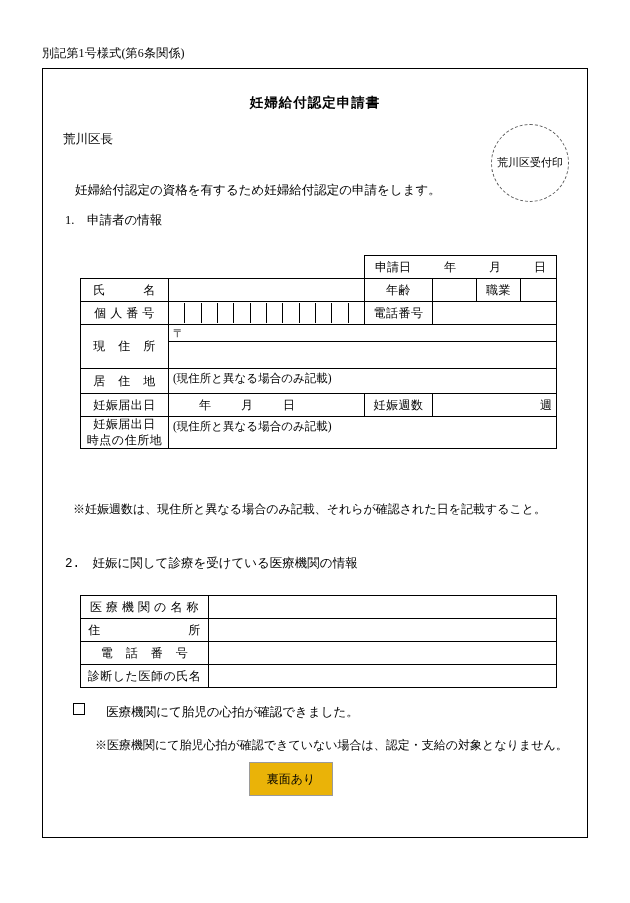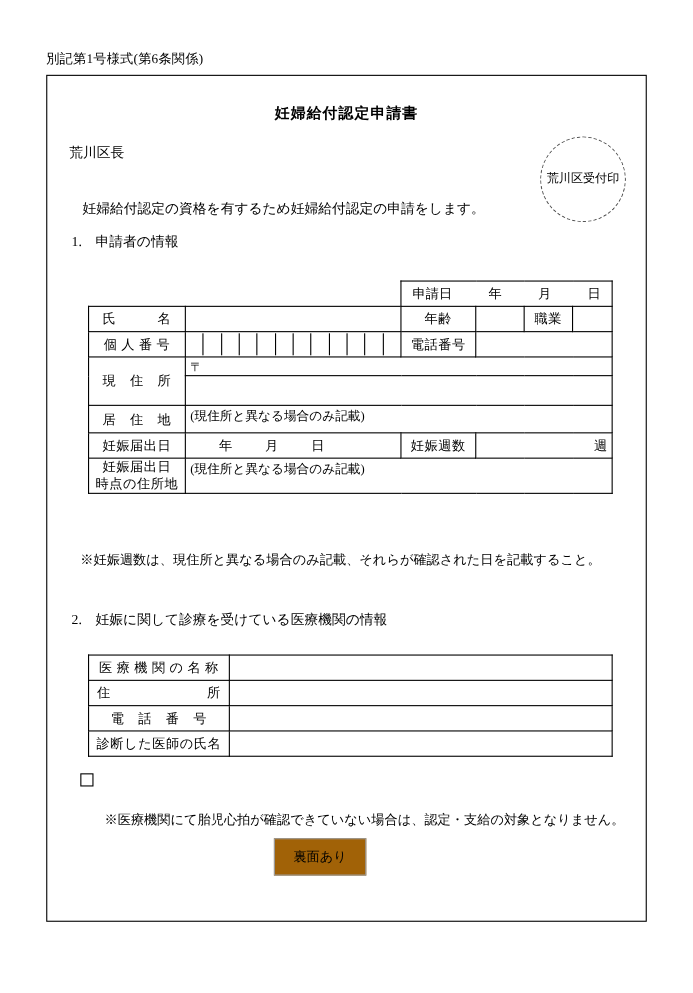--- a/index.html
+++ b/index.html
@@ -79,20 +79,21 @@
     position: absolute;
     left: 22px;
     top: 143px;
     font-size: 12.5px;
   }
   .section-2 {
     position: absolute;
     left: 22px;
     top: 486px;
     font-size: 12.5px;
+    font-family: Liberation Mono, monospace;
   }
   .note-1 {
     position: absolute;
     left: 30px;
     top: 432px;
     font-size: 12px;
   }
   .check-line {
     position: absolute;
     left: 30px;
@@ -112,21 +113,21 @@
     left: 52px;
     top: 668px;
     font-size: 12px;
   }
   .back-button {
     position: absolute;
     left: 206px;
     top: 693px;
     width: 82px;
     height: 32px;
-    background: #a16207;
+    background: #eab308;
     border: 1px solid #9a9a9a;
     display: flex;
     align-items: center;
     justify-content: center;
     font-size: 12px;
   }
 
   
   table.t {
     border-collapse: collapse;
@@ -325,20 +326,21 @@
       </tr>
       <tr>
         <td class="lbl">診断した医師の氏名</td>
         <td></td>
       </tr>
     </tbody>
       </table>
 
     <div class="check-line">
       <span class="check-box"></span>
+      <span>医療機関にて胎児の心拍が確認できました。</span>
     </div>
 
     <div class="note-2">※医療機関にて胎児心拍が確認できていない場合は、認定・支給の対象となりません。</div>
 
     <div class="back-button">裏面あり</div>
 
   </div>
 </div>
 
 </body></html>

